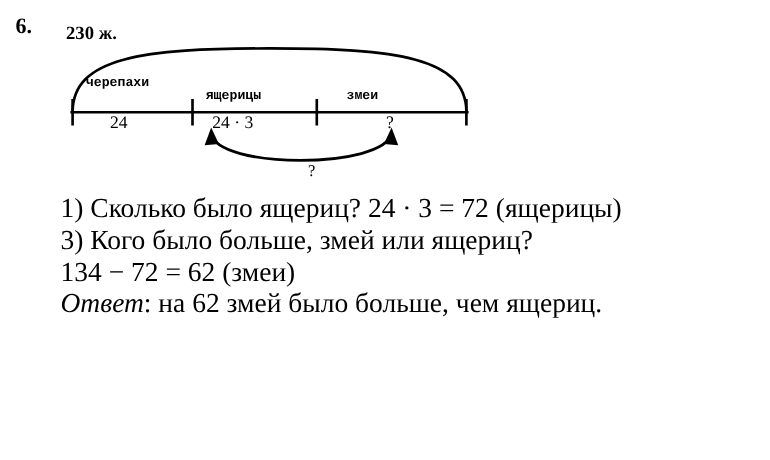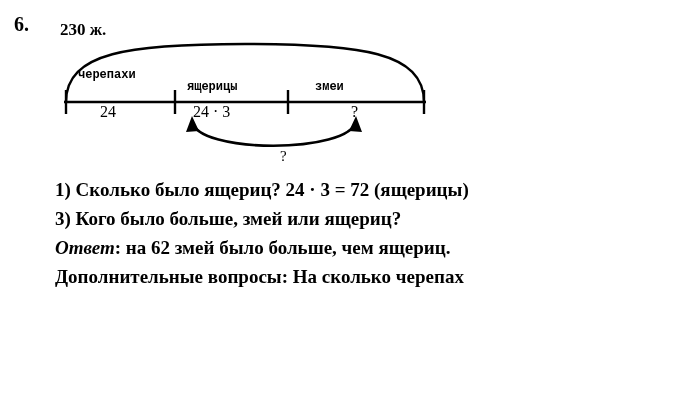--- a/index.html
+++ b/index.html
@@ -79,25 +79,24 @@
   }
 
   
   .solution {
     position: absolute;
     left: 55px;
     top: 175px;
     width: 620px;
   }
   .line {
-    font-size: 19px;
+    font-size: 25px;
     font-family: "Liberation Serif", serif;
     line-height: 29px;
     white-space: nowrap;
-    font-weight: bold;
   }
   .ans-word {
     font-style: italic;
     text-align: right;
   }
 </style>
 </head>
 <body>
 
 <div class="problem-number">6.</div>
@@ -129,17 +128,17 @@
   <div class="seg-value v0">24</div>
   <div class="seg-value v1">24 · 3</div>
   <div class="seg-value v2">?</div>
 
   <div class="arrow-q">?</div>
 </div>
 
 <div class="solution">
   <div class="line">1) Сколько было ящериц? 24 · 3 = 72 (ящерицы)</div>
   <div class="line">3) Кого было больше, змей или ящериц?</div>
+  <div class="line">134 − 72 = 62 (змеи)</div>
   <div class="line">
     <span class="ans-word">Ответ</span><span>: на 62 змей было больше, чем ящериц.</span>
   </div>
-  <div class="line">Дополнительные вопросы:  На  сколько  черепах</div>
 </div>
 
 </body></html>

